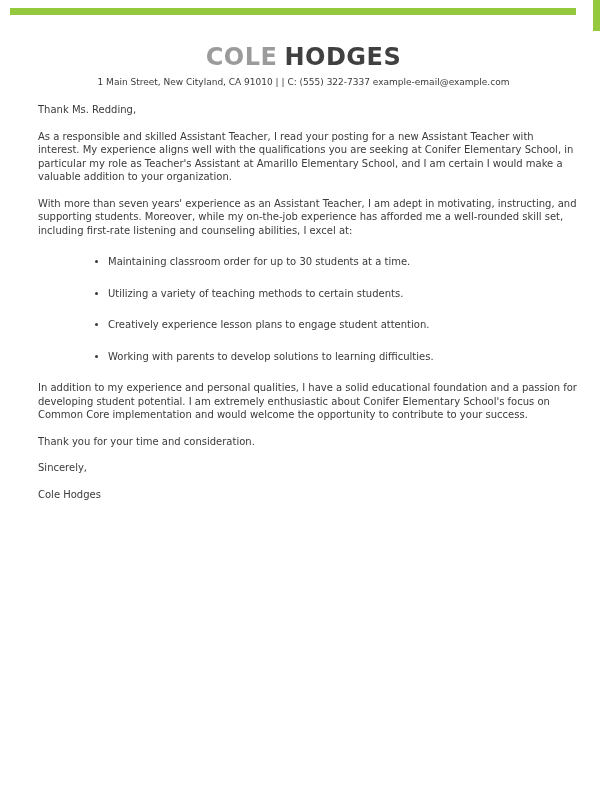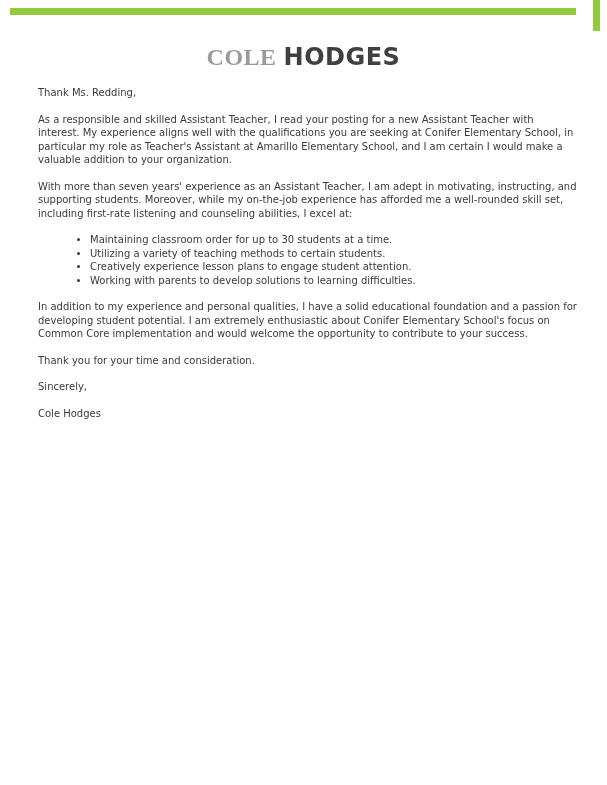--- a/index.html
+++ b/index.html
@@ -32,53 +32,54 @@
   }
   .name {
     margin-top: 44px;
     text-align: center;
     font-size: 24px;
     font-weight: bold;
     letter-spacing: 0.5px;
     color: #1d1d1d;
     line-height: 1.1;
   }
-  .name .first { color: #9b9b9b; margin-right: 7px; font-family: Liberation Serif, serif; }
+  .name .first { color: #9b9b9b; margin-right: 7px; }
   .name .last { color: #404040; }
   .contact {
     margin-top: 7px;
     text-align: center;
     font-size: 9px;
     color: #3b3b3b;
   }
   .letter {
     margin: 16px 30px 0 38px;
     font-size: 10px;
     line-height: 13.5px;
     color: #3a3a3a;
   }
   .letter p { margin: 0 0 13px 0; }
   ul.bullets {
     margin: 0 0 13px 0;
     padding-left: 52px;
     list-style: disc;
   }
-  ul.bullets li { margin: 0; }
+  ul.bullets li { margin: 18px; }
   .signature { margin-top: 17px; }
 </style>
 </head>
 <body>
 
 <div class="page">
 
   <div class="accent-bar-top" style="background: rgb(148, 200, 61);"></div>
   <div class="accent-bar-corner" style="background: rgb(148, 200, 61);"></div>
 
   <div class="name"><span class="first">COLE</span><span class="last">HODGES</span></div>
 
+  <div class="contact">1 Main Street, New Cityland, CA 91010 | | C: (555) 322-7337 example-email@example.com</div>
 
   <div class="letter">
     <p>Thank Ms. Redding,</p>
     <p>As a responsible and skilled Assistant Teacher, I read your posting for a new Assistant Teacher with interest. My experience aligns well with the qualifications you are seeking at Conifer Elementary School, in particular my role as Teacher's Assistant at Amarillo Elementary School, and I am certain I would make a valuable addition to your organization.</p>
     <p>With more than seven years' experience as an Assistant Teacher, I am adept in motivating, instructing, and supporting students. Moreover, while my on-the-job experience has afforded me a well-rounded skill set, including first-rate listening and counseling abilities, I excel at:</p>
     <ul class="bullets">
         <li>Maintaining classroom order for up to 30 students at a time.</li>
         <li>Utilizing a variety of teaching methods to certain students.</li>
         <li>Creatively experience lesson plans to engage student attention.</li>
         <li>Working with parents to develop solutions to learning difficulties.</li>

